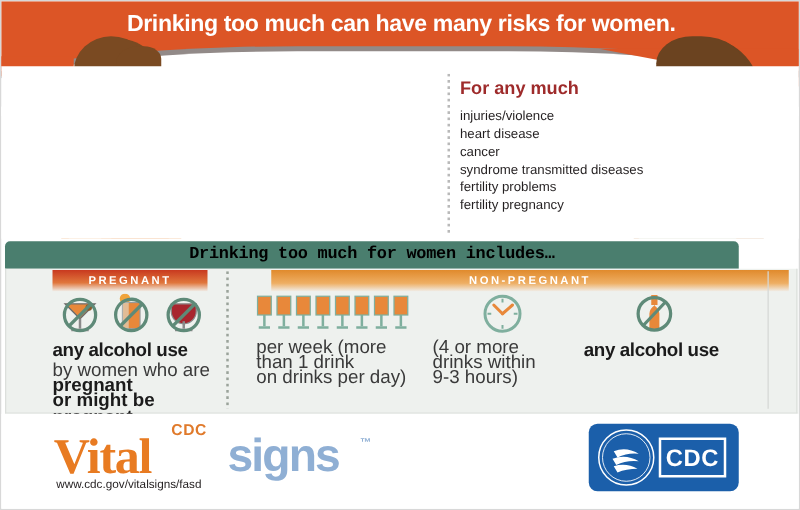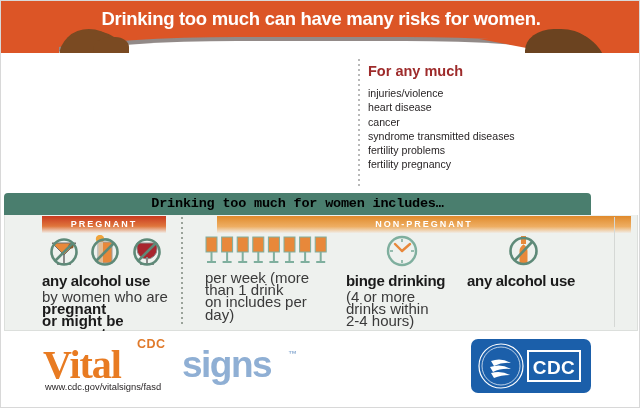--- a/index.html
+++ b/index.html
@@ -379,40 +379,39 @@
           <g transform="translate(109.2,0)">
               <rect x="1" y="2" width="11" height="15"></rect>
               <rect x="5.5" y="17" width="2" height="9" fill="#7FAF9E" stroke="none"></rect>
               <rect x="2" y="26" width="9" height="2" fill="#7FAF9E" stroke="none"></rect>
             </g>
         </g>
       </svg>
     </div>
     <div class="pane-sub">
       <span>per week (more than 1 drink</span><br>
-      <span>on includes per day)</span>
+      <span>on drinks per day)</span>
     </div>
   </div>
 
   <div class="pane pane-binge">
     <div class="glass-row icon-center">
       <svg width="112" height="34" viewBox="0 0 112 34">
         <circle cx="56" cy="16" r="14" fill="none" stroke="#7FAF9E" stroke-width="2.4"></circle>
         <line x1="56" y1="4" x2="56" y2="7" stroke="#7FAF9E" stroke-width="1.6"></line>
         <line x1="56" y1="25" x2="56" y2="28" stroke="#7FAF9E" stroke-width="1.6"></line>
         <line x1="44" y1="16" x2="47" y2="16" stroke="#7FAF9E" stroke-width="1.6"></line>
         <line x1="65" y1="16" x2="68" y2="16" stroke="#7FAF9E" stroke-width="1.6"></line>
         <line x1="56" y1="16" x2="49" y2="9" stroke="#E8883A" stroke-width="2.4" stroke-linecap="round"></line>
         <line x1="56" y1="16" x2="64" y2="9" stroke="#E8883A" stroke-width="2.4" stroke-linecap="round"></line>
       </svg>
     </div>
-    <div class="pane-title">binge drinking</div>
     <div class="pane-sub">
       <span>(4 or more drinks within</span><br>
-      <span>2-4 hours)</span>
+      <span>9-3 hours)</span>
     </div>
   </div>
 
   <div class="pane pane-21">
     <div class="glass-row icon-center">
       <svg width="140" height="34" viewBox="0 0 140 34">
         <g transform="translate(46,0)">
           <rect x="8" y="1" width="5" height="8" fill="#E8883A"></rect>
           <path d="M6 9 q4.5 3 4.5 7 v12 h-0 q0 1.5 -1.5 1.5 h-5 q-1.5 0 -1.5 -1.5 v-12 q0 -4 4.5 -7 z" transform="translate(4,0)" fill="#E8883A"></path>
           <circle cx="10.5" cy="16" r="13" fill="none" stroke="#5E8A78" stroke-width="2.6"></circle>

